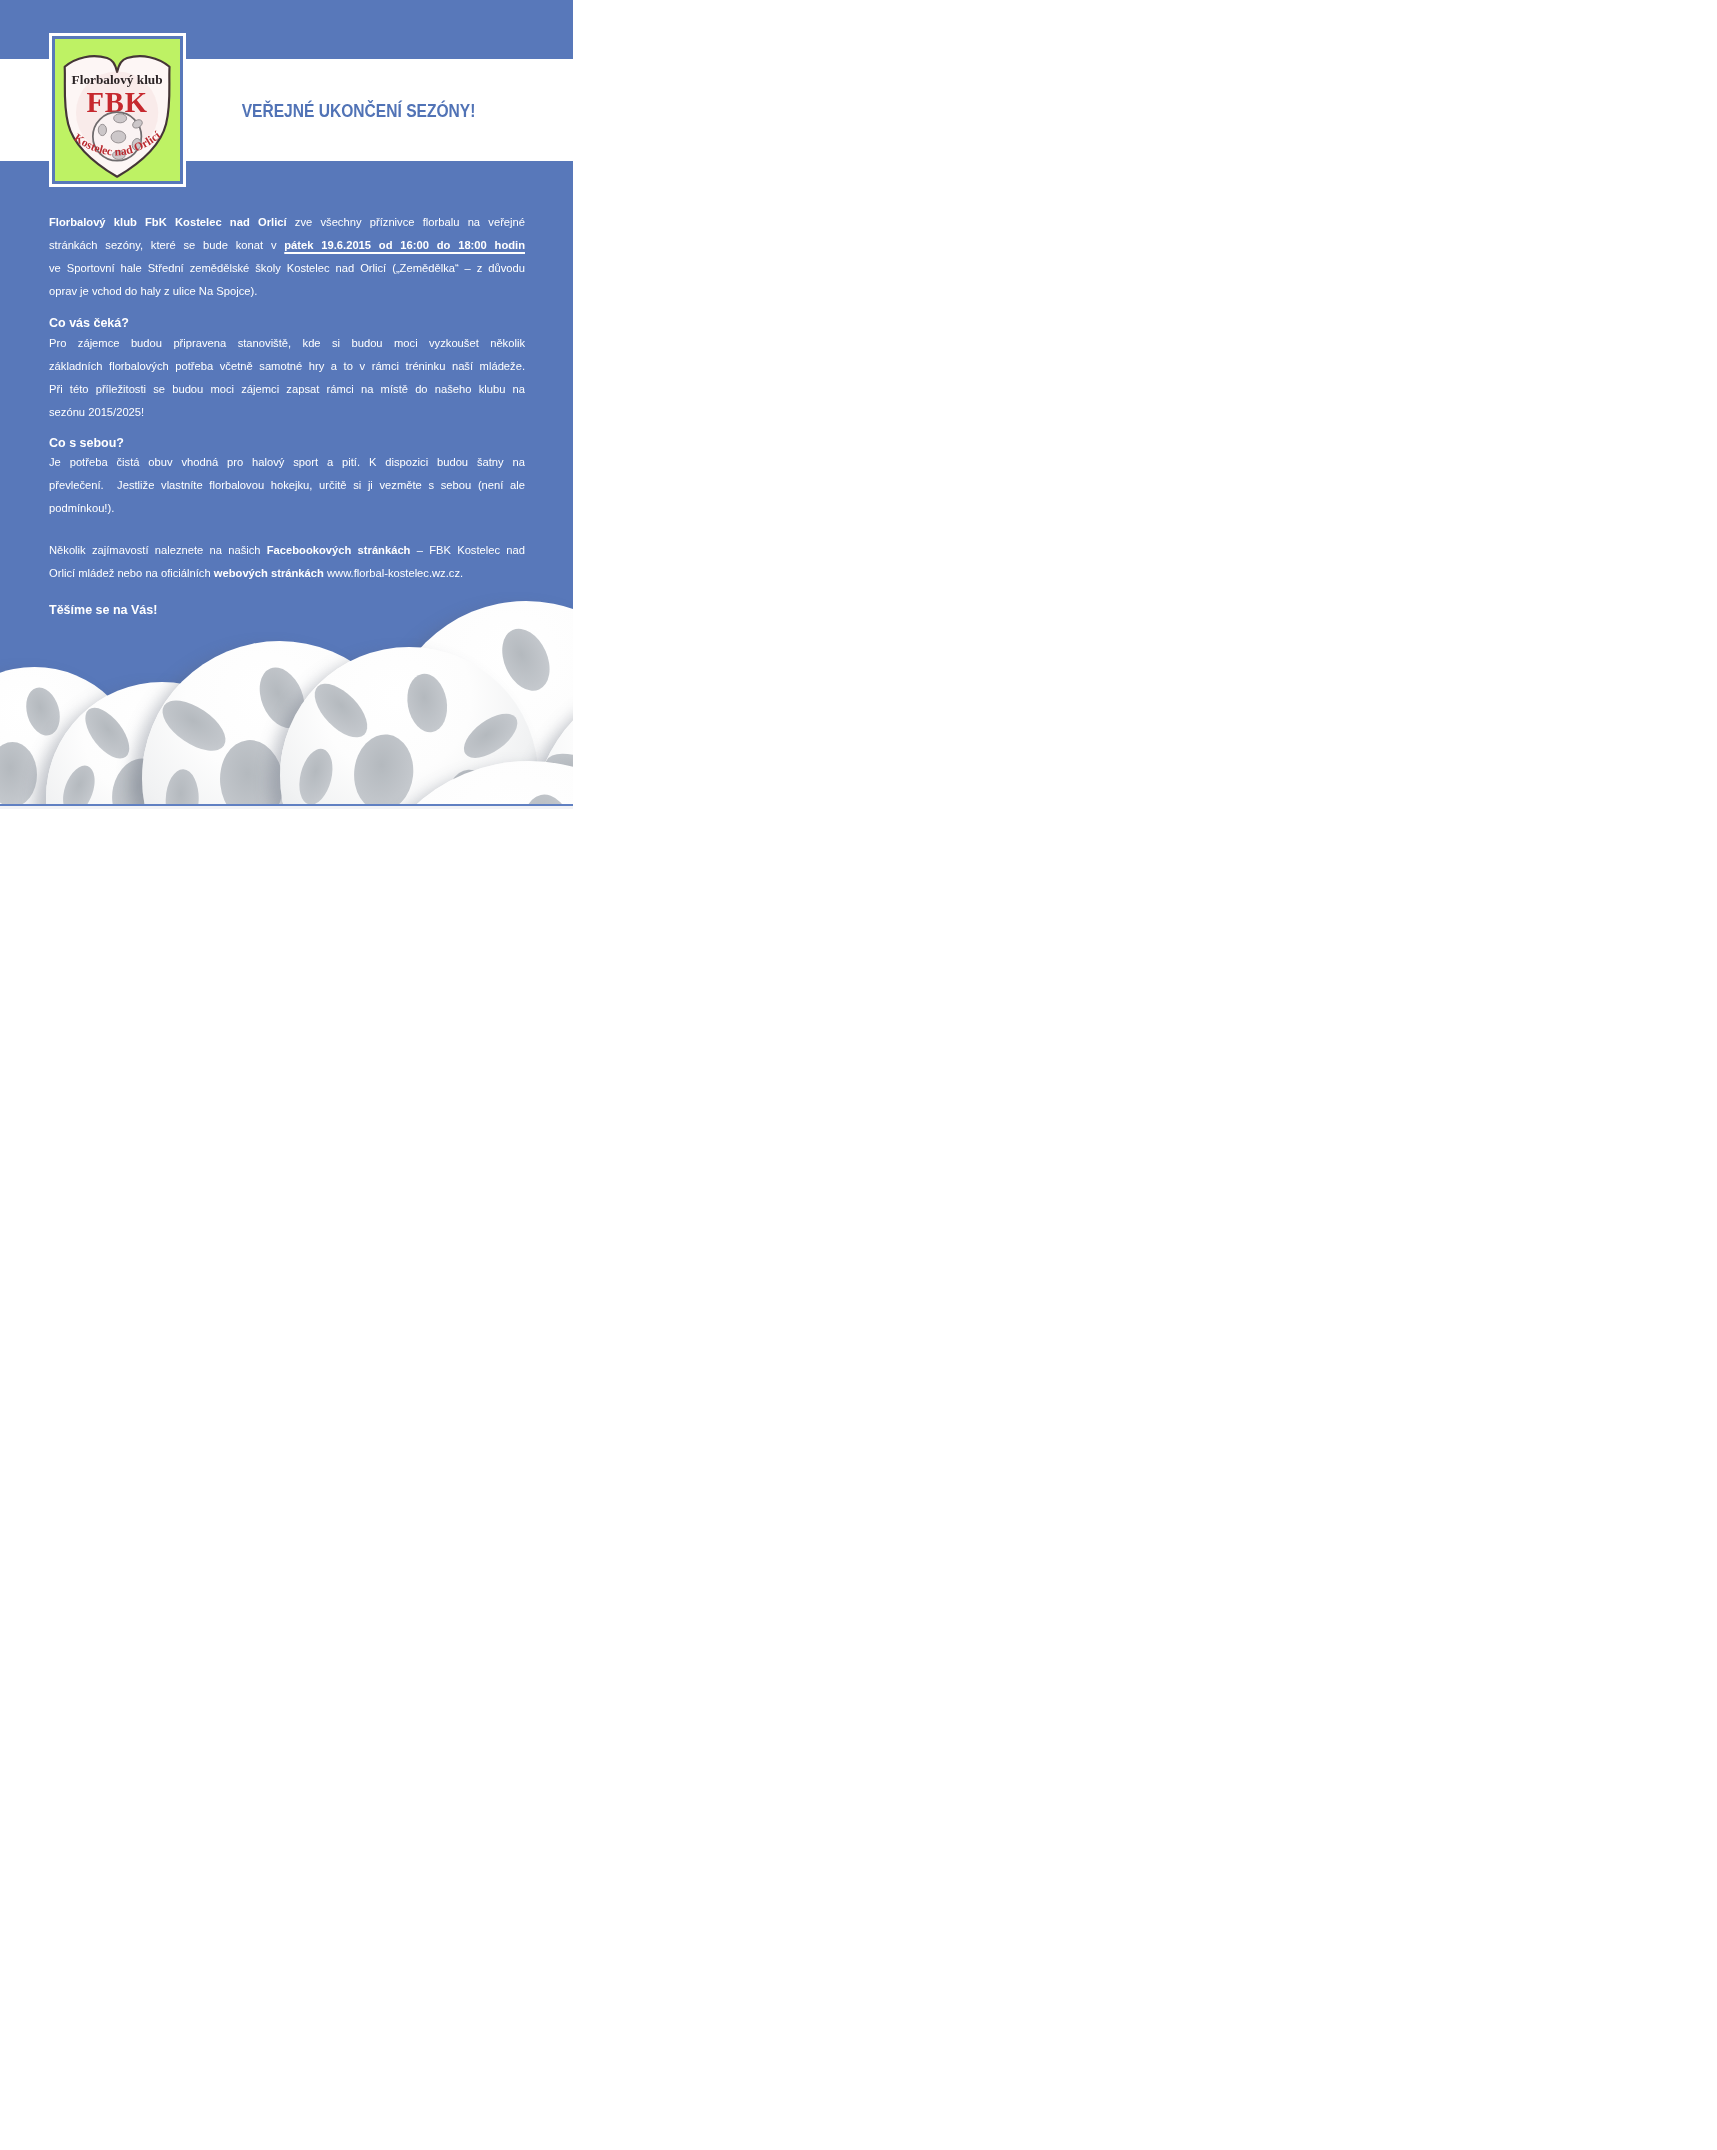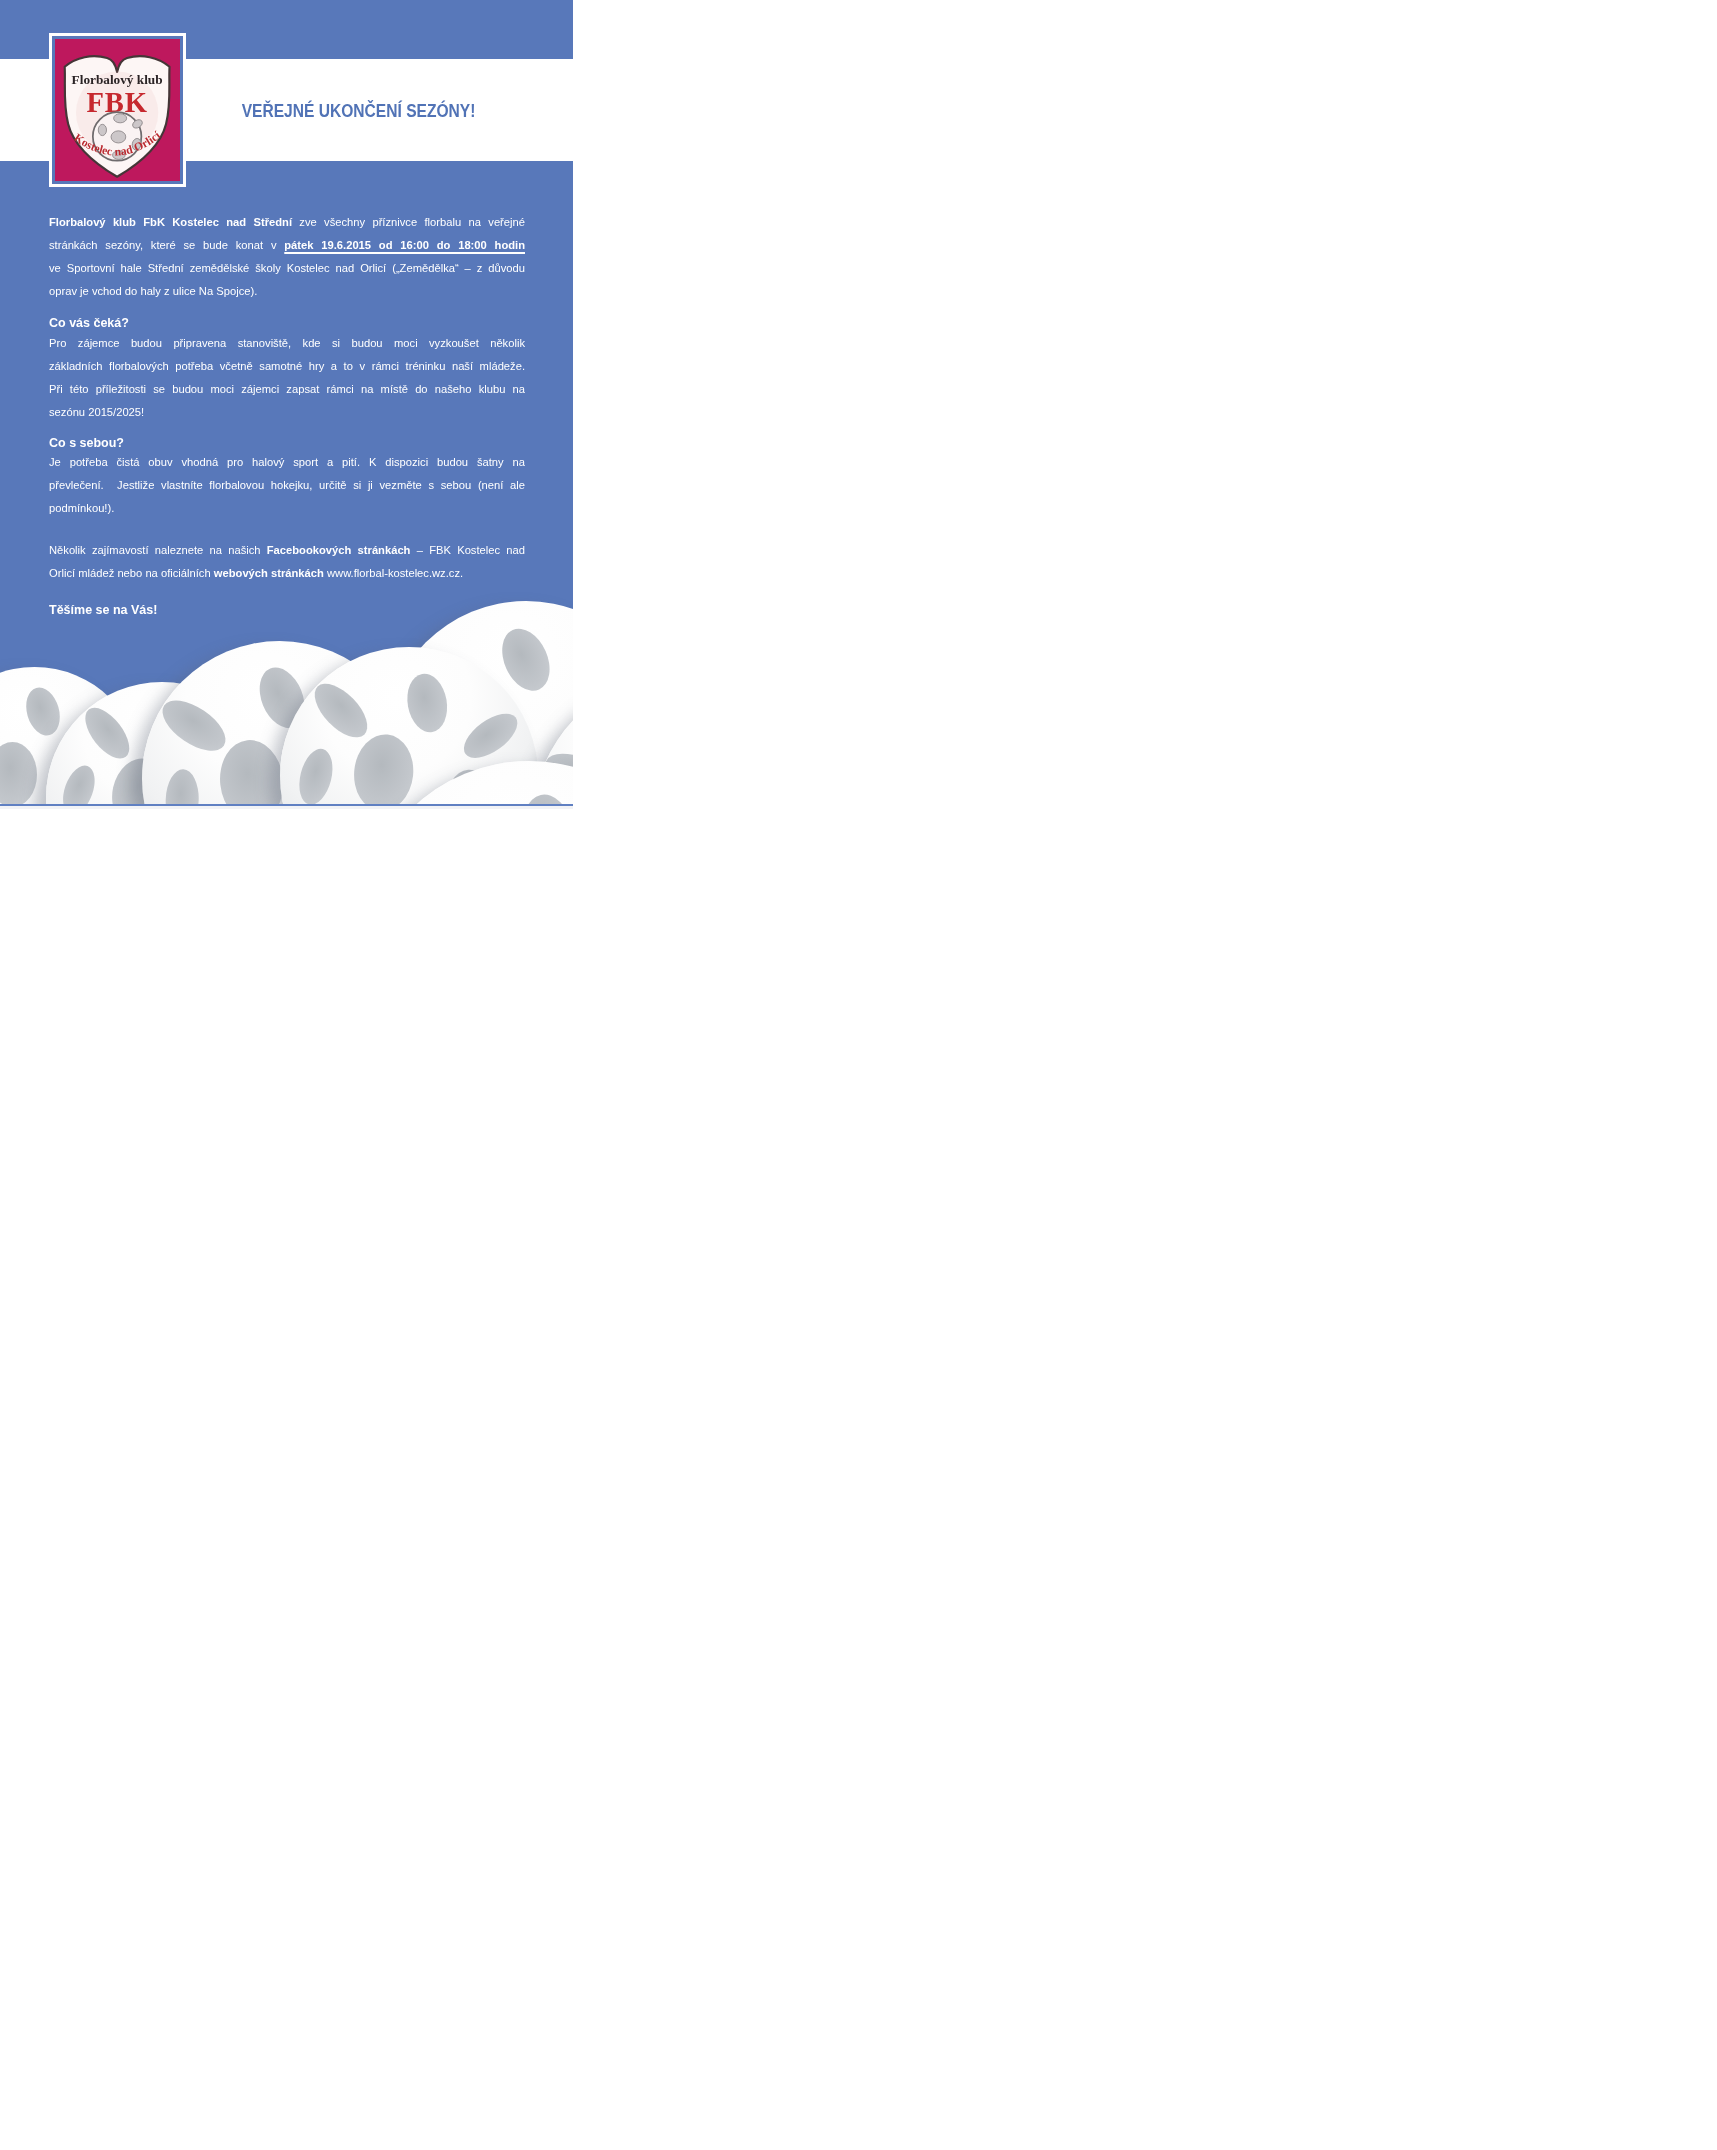--- a/index.html
+++ b/index.html
@@ -23,21 +23,21 @@
     background:#ffffff;z-index:1;
   }
   
   .logo-box{
     position:absolute;left:49px;top:33px;width:137px;height:154px;
     background:#ffffff;padding:3.4px;box-sizing:border-box;z-index:3;
   }
   .logo-inner{
     width:100%;height:100%;box-sizing:border-box;
     border:3.4px solid var(--bg-blue);
-    background:#be185d;
+    background:#bef264;
     display:flex;justify-content:center;
   }
   .logo-inner svg{width:100%;height:100%;display:block;}
   
   .title{
     position:absolute;left:189px;top:91px;width:340px;height:40px;
     line-height:40px;text-align:center;white-space:nowrap;
     color:var(--title-blue);font-weight:bold;font-size:19px;
     z-index:2;
   }
@@ -109,21 +109,21 @@
         </text>
       </svg>
     </div>
   </div>
 
   <div class="title">
     <span class="title-inner">VEŘEJNÉ UKONČENÍ SEZÓNY!</span>
   </div>
 
   <div class="textblock" style="top:211px">
-      <div class="line"><span class="b">Florbalový klub FbK Kostelec nad Střední</span><span> zve všechny příznivce florbalu na veřejné</span></div>
+      <div class="line"><span class="b">Florbalový klub FbK Kostelec nad Orlicí</span><span> zve všechny příznivce florbalu na veřejné</span></div>
       <div class="line"><span>stránkách sezóny, které se bude konat v </span><span class="b u">pátek 19.6.2015 od 16:00 do 18:00 hodin</span></div>
       <div class="line"><span>ve Sportovní hale Střední zemědělské školy Kostelec nad Orlicí („Zemědělka“ – z důvodu</span></div>
       <div class="line last"><span>oprav je vchod do haly z ulice Na Spojce).</span></div>
     </div>
 
   <div class="h" style="top:312px">Co vás čeká?</div>
   <div class="textblock" style="top:332px">
       <div class="line"><span>Pro zájemce budou připravena stanoviště, kde si budou moci vyzkoušet několik</span></div>
       <div class="line"><span>základních florbalových potřeba včetně samotné hry a to v rámci tréninku naší mládeže.</span></div>
       <div class="line"><span>Při této příležitosti se budou moci zájemci zapsat rámci na místě do našeho klubu na</span></div>

